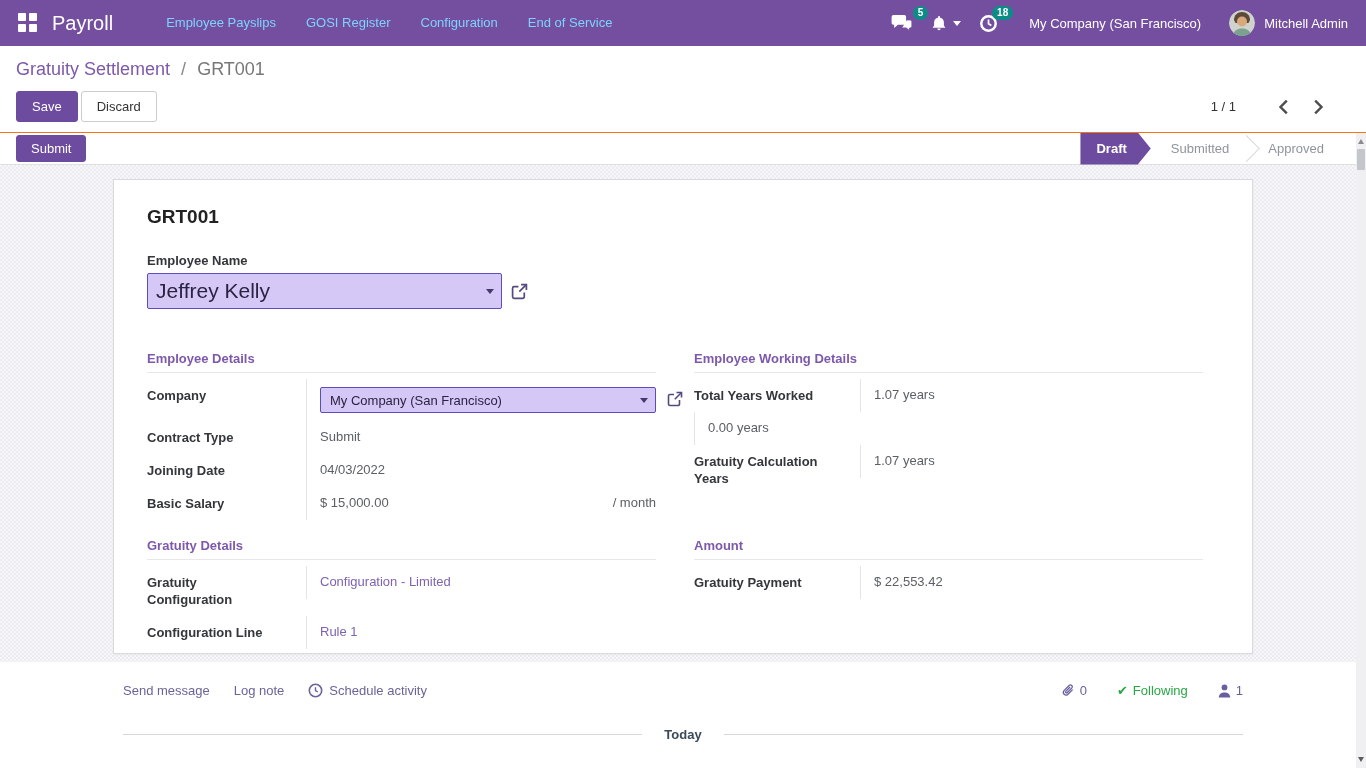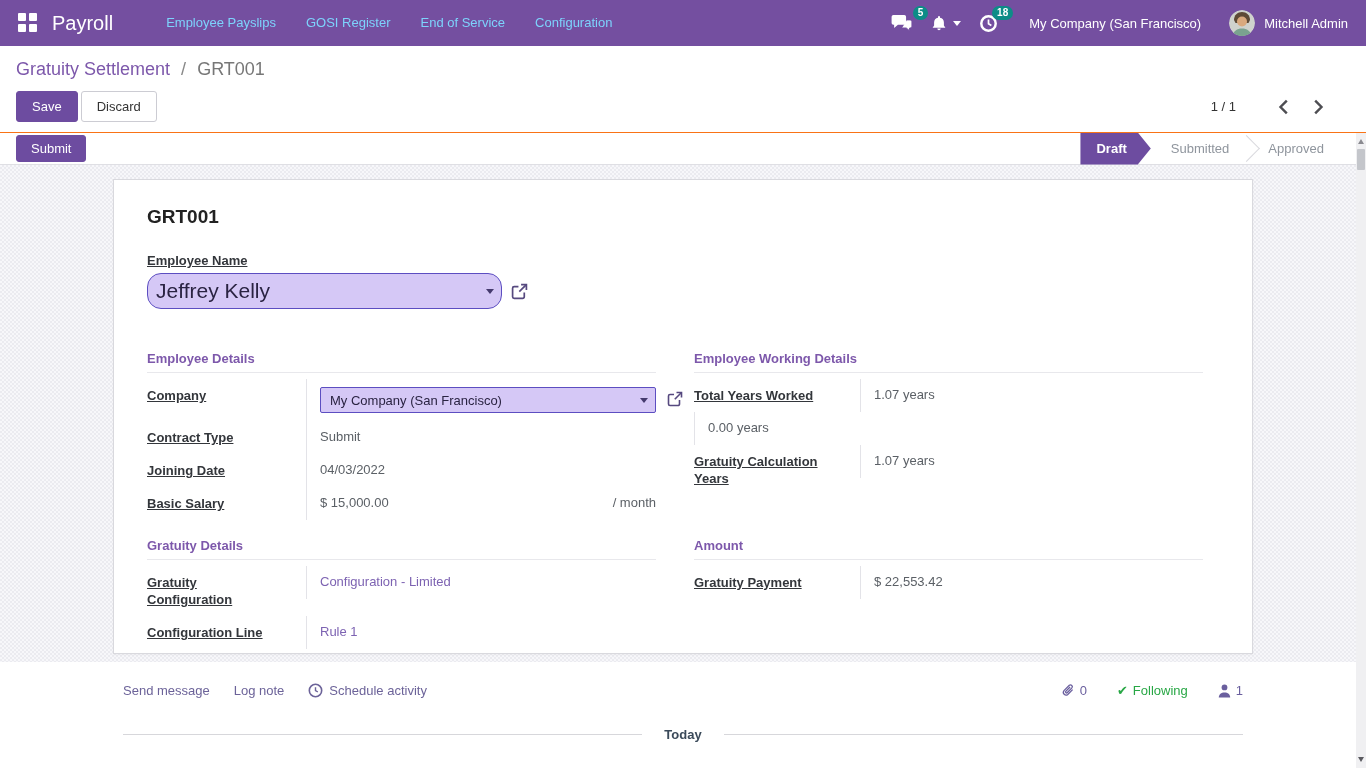--- a/index.html
+++ b/index.html
@@ -57,26 +57,26 @@
 
   
   .sheet { height:497px; background-color:#f7f7fa;
     background-image:linear-gradient(45deg,#ebebf0 25%,transparent 25%,transparent 75%,#ebebf0 75%),
       linear-gradient(45deg,#ebebf0 25%,transparent 25%,transparent 75%,#ebebf0 75%);
     background-size:4px 4px; background-position:0 0,2px 2px; }
   .card { width:1140px; height:475px; margin:0 auto; position:relative; top:14px;
     background:#fff; border:1px solid #d9d9de; box-shadow:0 1px 2px rgba(0,0,0,.04);
     padding:16px 49px 0 33px; }
   .card h1 { font-size:19px; color:#222; margin:10px 0 0 0; }
-  .field-label { font-size:13px; font-weight:bold; color:#33363b;text-decoration:underline; }
+  .field-label { font-size:13px; font-weight:bold; color:#33363b; }
   .emp-name-block { margin-top:25px; }
   .emp-name-block .field-label { display:block; margin-bottom:5px; }
   .input-row { display:flex; align-items:center; }
   .big-input { width:355px; height:36px; background:#d5c8f6; border:1px solid #5c4ec1;
-    border-radius:14px; position:relative; display:flex; align-items:center; padding:0 22px 0 8px;
+    border-radius:2px; position:relative; display:flex; align-items:center; padding:0 22px 0 8px;
     cursor:text; }
   .big-input .val { font-size:21px; color:#2a2342; white-space:nowrap; overflow:hidden; }
   .drop-caret { position:absolute; right:7px; top:50%; margin-top:-2px; width:0; height:0;
     border-left:4px solid transparent; border-right:4px solid transparent;
     border-top:5px solid #453a6e; }
   .ext-link { background:none; border:none; cursor:pointer; padding:0; margin-left:9px;
     display:flex; align-items:center; }
 
   .sections { display:grid; grid-template-columns:1fr 1fr; column-gap:38px; row-gap:18px;
     margin-top:42px; }
@@ -130,22 +130,22 @@
   <button class="apps-btn">
     <span></span>
       <span></span>
       <span></span>
       <span></span>
   </button>
   <a class="brand" href="#">Payroll</a>
   <div class="nav-menu">
     <a href="#">Employee Payslips</a>
     <a href="#">GOSI Register</a>
+    <a href="#">Configuration</a>
     <a href="#">End of Service</a>
-    <a href="#">Configuration</a>
   </div>
   <div class="nav-right">
     <button class="icon-btn">
       <span style="display:flex">
         <svg width="22" height="19" viewBox="0 0 24 21">
           <path d="M2.5 1h12a2 2 0 0 1 2 2v7a2 2 0 0 1-2 2h-7l-4.2 3.6V12h-.8a2 2 0 0 1-2-2V3a2 2 0 0 1 2-2z" fill="#fff"></path>
           <path d="M17.5 6.5h3.5a2 2 0 0 1 2 2v5a2 2 0 0 1-2 2h-.6v3.1l-3.7-3.1h-4.7" fill="#fff" stroke="#744fa0" stroke-width="1.1"></path>
         </svg>
       </span>
       <span class="badge">5</span>

